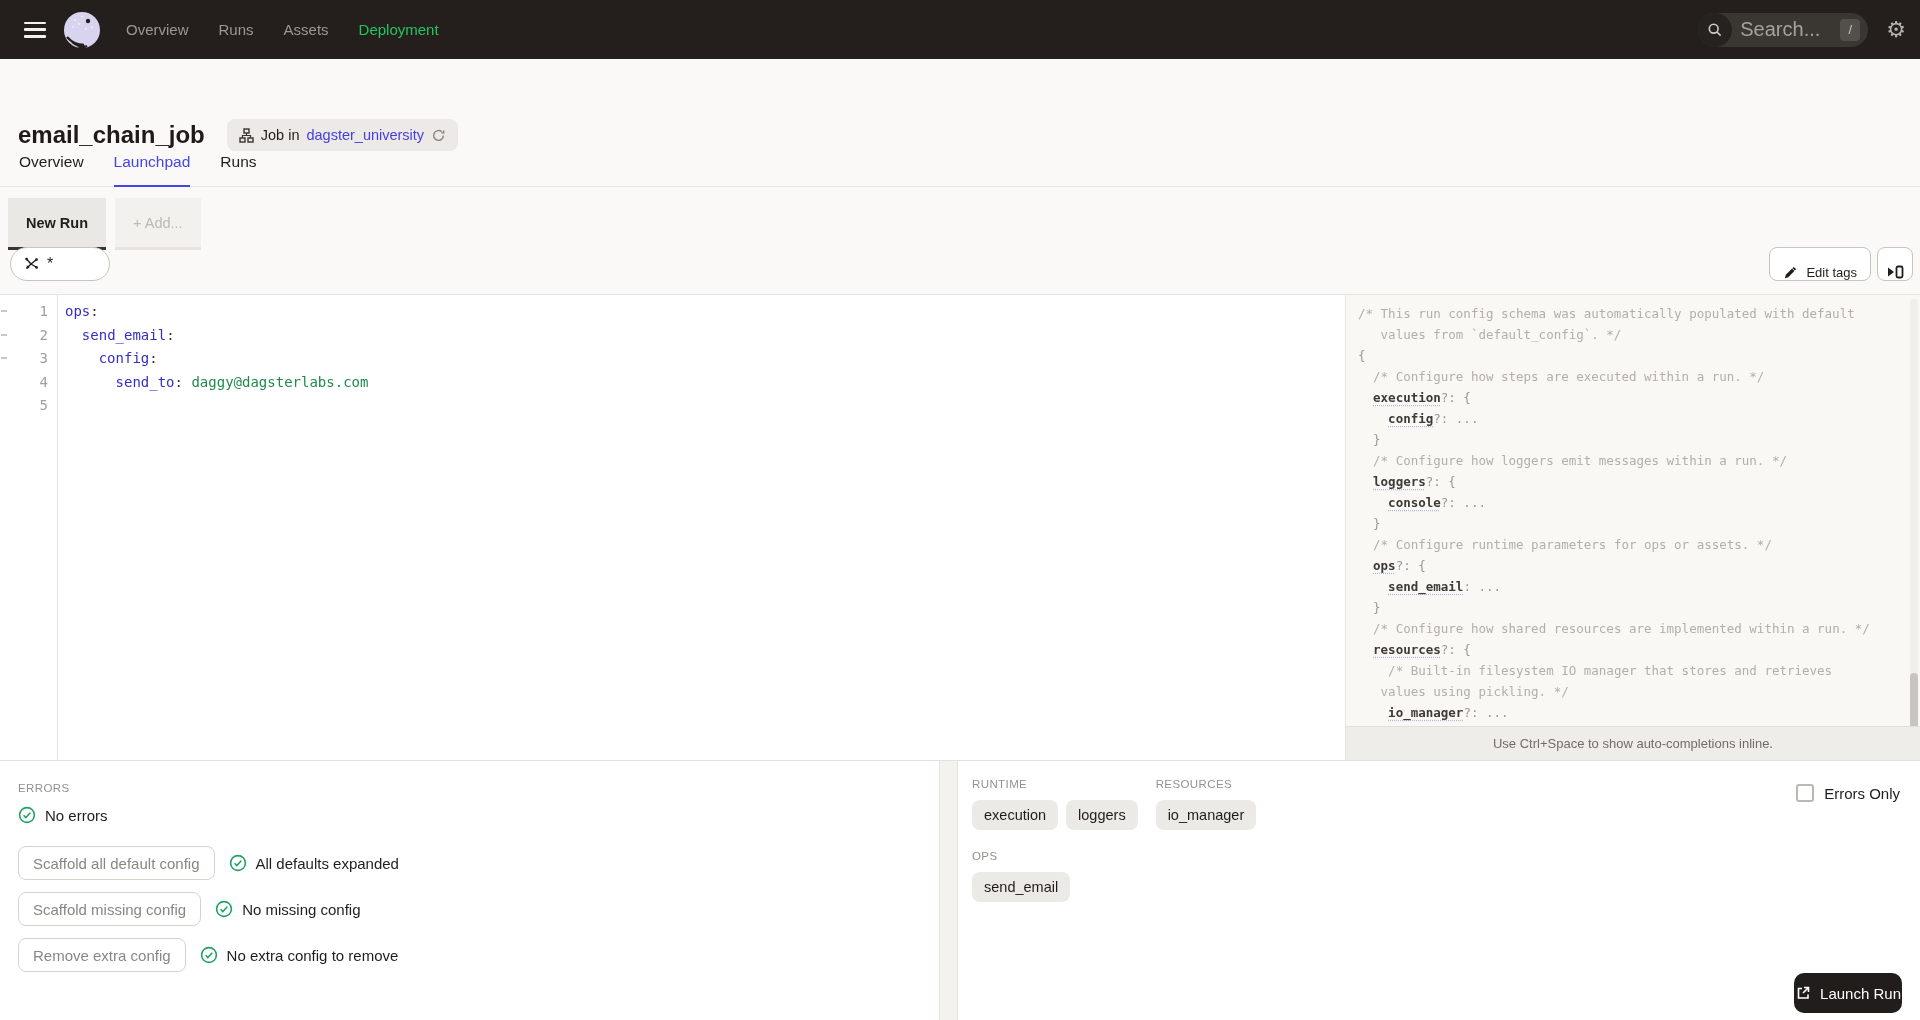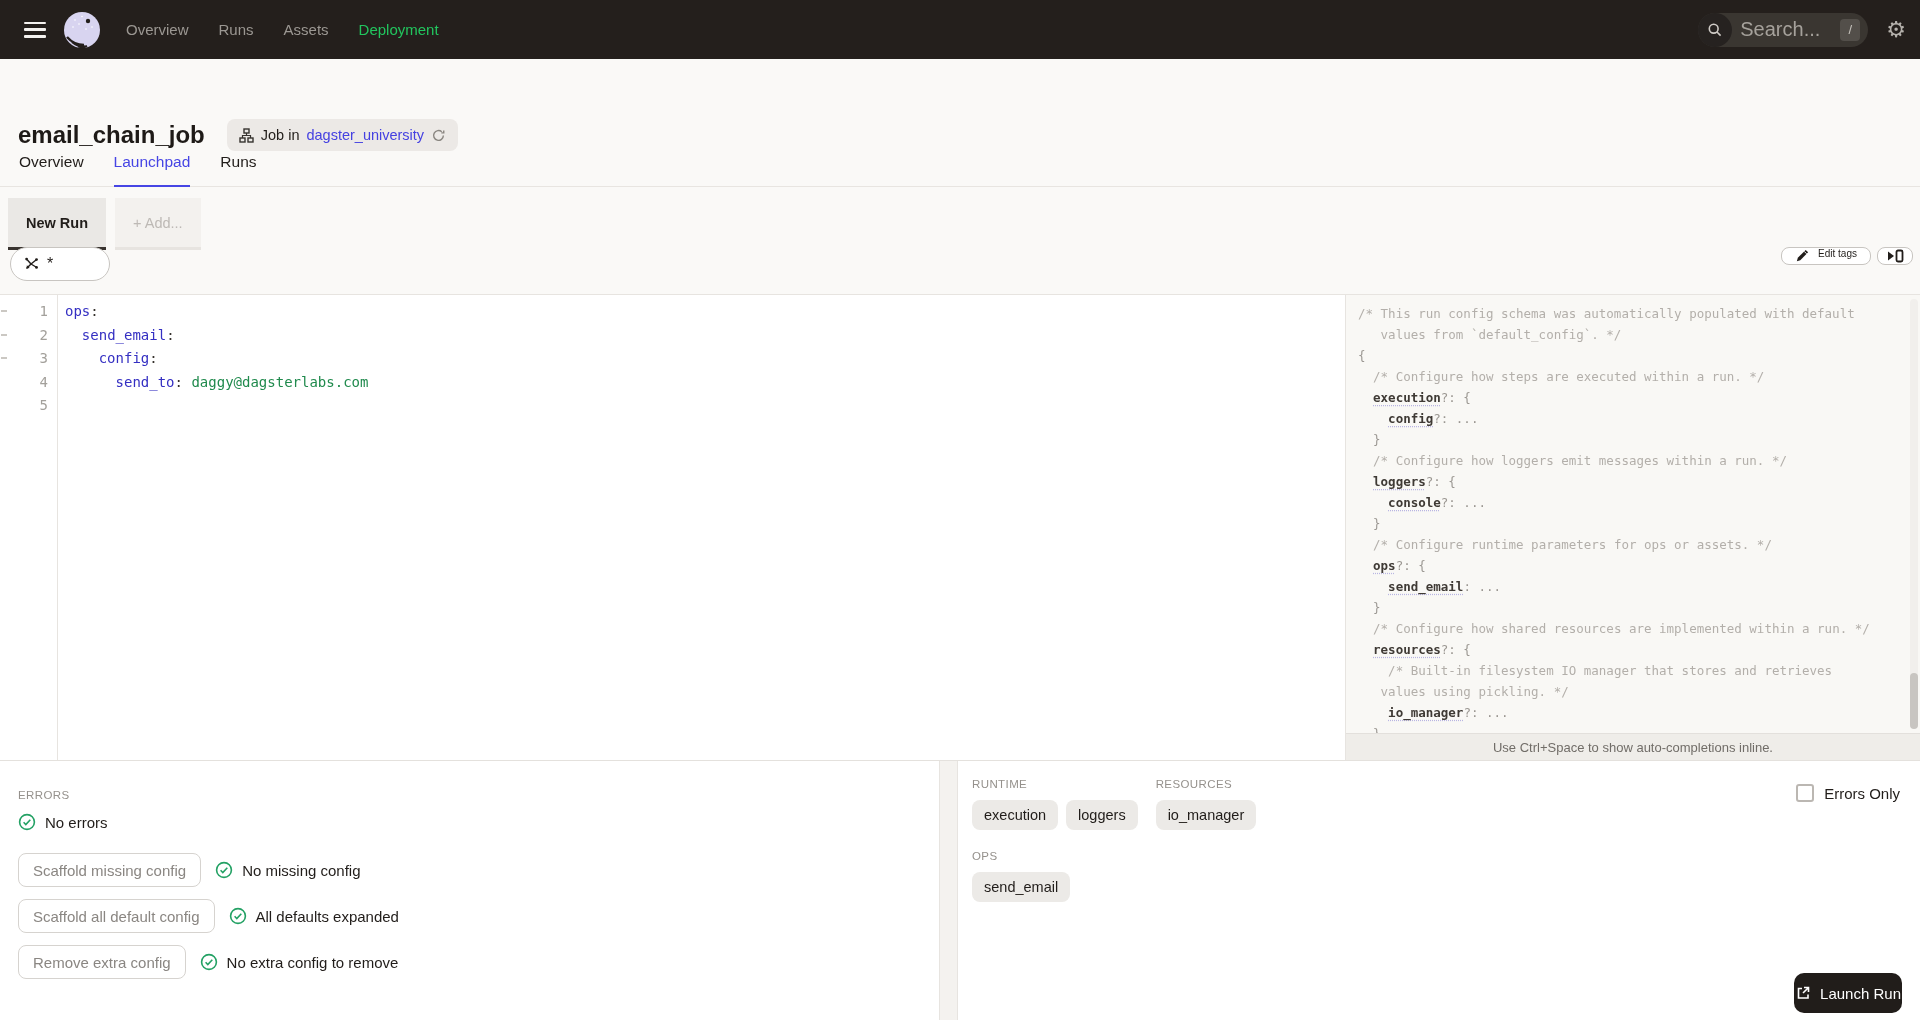--- a/index.html
+++ b/index.html
@@ -44,22 +44,22 @@
   #session-tabs { position:absolute; top:198px; left:8px; display:flex; gap:9px; }
   .stab { height:52px; display:flex; align-items:center; padding:0 18px; font-size:14.5px; }
   #stab-new { background:#EAE8E5; border-bottom:3px solid #38332F; font-weight:bold; color:#211D1A; }
   #stab-add { background:#F3F1EE; border-bottom:3px solid #E7E4E0; color:#BDB9B5; }
 
   
   #op-selector { position:absolute; top:247px; left:10px; width:100px; height:34px;
                  background:#FFFFFF; border:1px solid #C8C5C1; border-radius:17px;
                  display:flex; align-items:center; padding-left:12px; gap:8px; font-size:16px; }
   #toolbar-right { position:absolute; top:247px; right:7px; display:flex; gap:6px; }
-  .tool-btn { height:18px; background:#FFFFFF; border:1px solid #C8C5C1; border-radius:8px;
-              display:flex; align-items:flex-start; gap:8px; padding:0 13px; font-size:10px;
+  .tool-btn { height:34px; background:#FFFFFF; border:1px solid #C8C5C1; border-radius:8px;
+              display:flex; align-items:flex-end; gap:8px; padding:0 13px; font-size:13px;
               cursor:pointer; color:#211D1A; }
   #panel-toggle-btn { width:36px; justify-content:center; padding:0; }
 
   
   #editor-shell { position:absolute; top:294px; left:0; right:575px; bottom:260px;
                   background:#FFFFFF; border-top:1px solid #E7E4E0; }
   #gutter-border { position:absolute; left:57px; top:0; bottom:0; width:1px; background:#E7E4E0; }
   #gutter-nums { position:absolute; left:0; top:5px; width:48px; text-align:right;
                  font-family:"DejaVu Sans Mono", monospace; font-size:14px; line-height:23.5px;
                  color:#A3A09B; }
@@ -80,28 +80,28 @@
                  font-family:"DejaVu Sans Mono", monospace; font-size:12.5px; line-height:21px;
                  white-space:pre; }
   .s-cm { color:#B3AFAA; }
   .s-k  { color:#3F3A35; font-weight:bold; text-decoration:underline; text-decoration-style:dotted;
           text-decoration-color:#B9B5E2; text-underline-offset:3px; }
   .s-p  { color:#9B9792; }
   #schema-scrolltrack { position:absolute; top:4px; right:2px; bottom:32px; width:8px;
                         background:#F1EFEC; border-radius:4px; }
   #schema-scrollthumb { position:absolute; right:2px; top:378px; width:8px; height:56px;
                         background:#C8C5C1; border-radius:4px; cursor:grab; }
-  #hint-bar { position:absolute; left:0; right:0; bottom:0; height:27px; background:#EFEDE9;
+  #hint-bar { position:absolute; left:0; right:0; bottom:0; height:34px; background:#EFEDE9;
               border-top:1px solid #E3E0DC; display:flex; align-items:center; justify-content:center;
               font-size:13px; color:#716D68; z-index:5; }
 
   
   #bottom-section { position:absolute; top:760px; left:0; right:0; bottom:0; background:#FFFFFF;
                     border-top:1px solid #E4E1DD; }
-  #bottom-left { position:absolute; left:0; top:11px; bottom:0; width:1122px; padding:17px 18px; }
+  #bottom-left { position:absolute; left:0; top:4px; bottom:0; width:1122px; padding:17px 18px; }
   #splitter { position:absolute; left:939px; top:0; bottom:0; width:19px; background:#F4F2EF;
               border-left:1px solid #E7E4E0; border-right:1px solid #E7E4E0; cursor:col-resize; }
   #bottom-right { position:absolute; left:958px; right:0; top:0; bottom:0; padding:17px 14px; }
 
   .sec-label { font-size:11.5px; color:#95918C; letter-spacing:0.4px; margin-bottom:10px; }
   .status-row { display:flex; align-items:center; gap:9px; font-size:15px; color:#211D1A; }
   .action-row { display:flex; align-items:center; gap:14px; margin-bottom:12px; }
   .action-btn { height:34px; background:#FFFFFF; border:1px solid #D6D3CF; border-radius:8px;
                 padding:0 14px; font-size:15px; color:#8A8682; font-family:"Liberation Sans",sans-serif;
                 cursor:pointer; }
@@ -257,41 +257,41 @@
             <svg width="18" height="18" viewBox="0 0 18 18">
               <circle cx="9" cy="9" r="7.4" stroke="#23A164" stroke-width="1.6" fill="none"></circle>
               <path d="M5.6 9.3 l2.2 2.2 l4.5 -4.8" stroke="#23A164" stroke-width="1.6" fill="none"></path>
             </svg>
           </span>
         <span>No errors</span>
       </div>
     </div>
     <div id="action-rows">
         <div class="action-row">
+          <button class="action-btn">Scaffold all default config</button>
+          <div class="status-row">
+            <span style="display: flex;">
+              <svg width="18" height="18" viewBox="0 0 18 18">
+                <circle cx="9" cy="9" r="7.4" stroke="#23A164" stroke-width="1.6" fill="none"></circle>
+                <path d="M5.6 9.3 l2.2 2.2 l4.5 -4.8" stroke="#23A164" stroke-width="1.6" fill="none"></path>
+              </svg>
+            </span>
+            <span>All defaults expanded</span>
+          </div>
+        </div>
+        <div class="action-row">
           <button class="action-btn">Scaffold missing config</button>
           <div class="status-row">
             <span style="display: flex;">
               <svg width="18" height="18" viewBox="0 0 18 18">
                 <circle cx="9" cy="9" r="7.4" stroke="#23A164" stroke-width="1.6" fill="none"></circle>
                 <path d="M5.6 9.3 l2.2 2.2 l4.5 -4.8" stroke="#23A164" stroke-width="1.6" fill="none"></path>
               </svg>
             </span>
             <span>No missing config</span>
-          </div>
-        </div>
-        <div class="action-row">
-          <button class="action-btn">Scaffold all default config</button>
-          <div class="status-row">
-            <span style="display: flex;">
-              <svg width="18" height="18" viewBox="0 0 18 18">
-                <circle cx="9" cy="9" r="7.4" stroke="#23A164" stroke-width="1.6" fill="none"></circle>
-                <path d="M5.6 9.3 l2.2 2.2 l4.5 -4.8" stroke="#23A164" stroke-width="1.6" fill="none"></path>
-              </svg>
-            </span>
-            <span>All defaults expanded</span>
           </div>
         </div>
         <div class="action-row">
           <button class="action-btn">Remove extra config</button>
           <div class="status-row">
             <span style="display: flex;">
               <svg width="18" height="18" viewBox="0 0 18 18">
                 <circle cx="9" cy="9" r="7.4" stroke="#23A164" stroke-width="1.6" fill="none"></circle>
                 <path d="M5.6 9.3 l2.2 2.2 l4.5 -4.8" stroke="#23A164" stroke-width="1.6" fill="none"></path>
               </svg>

